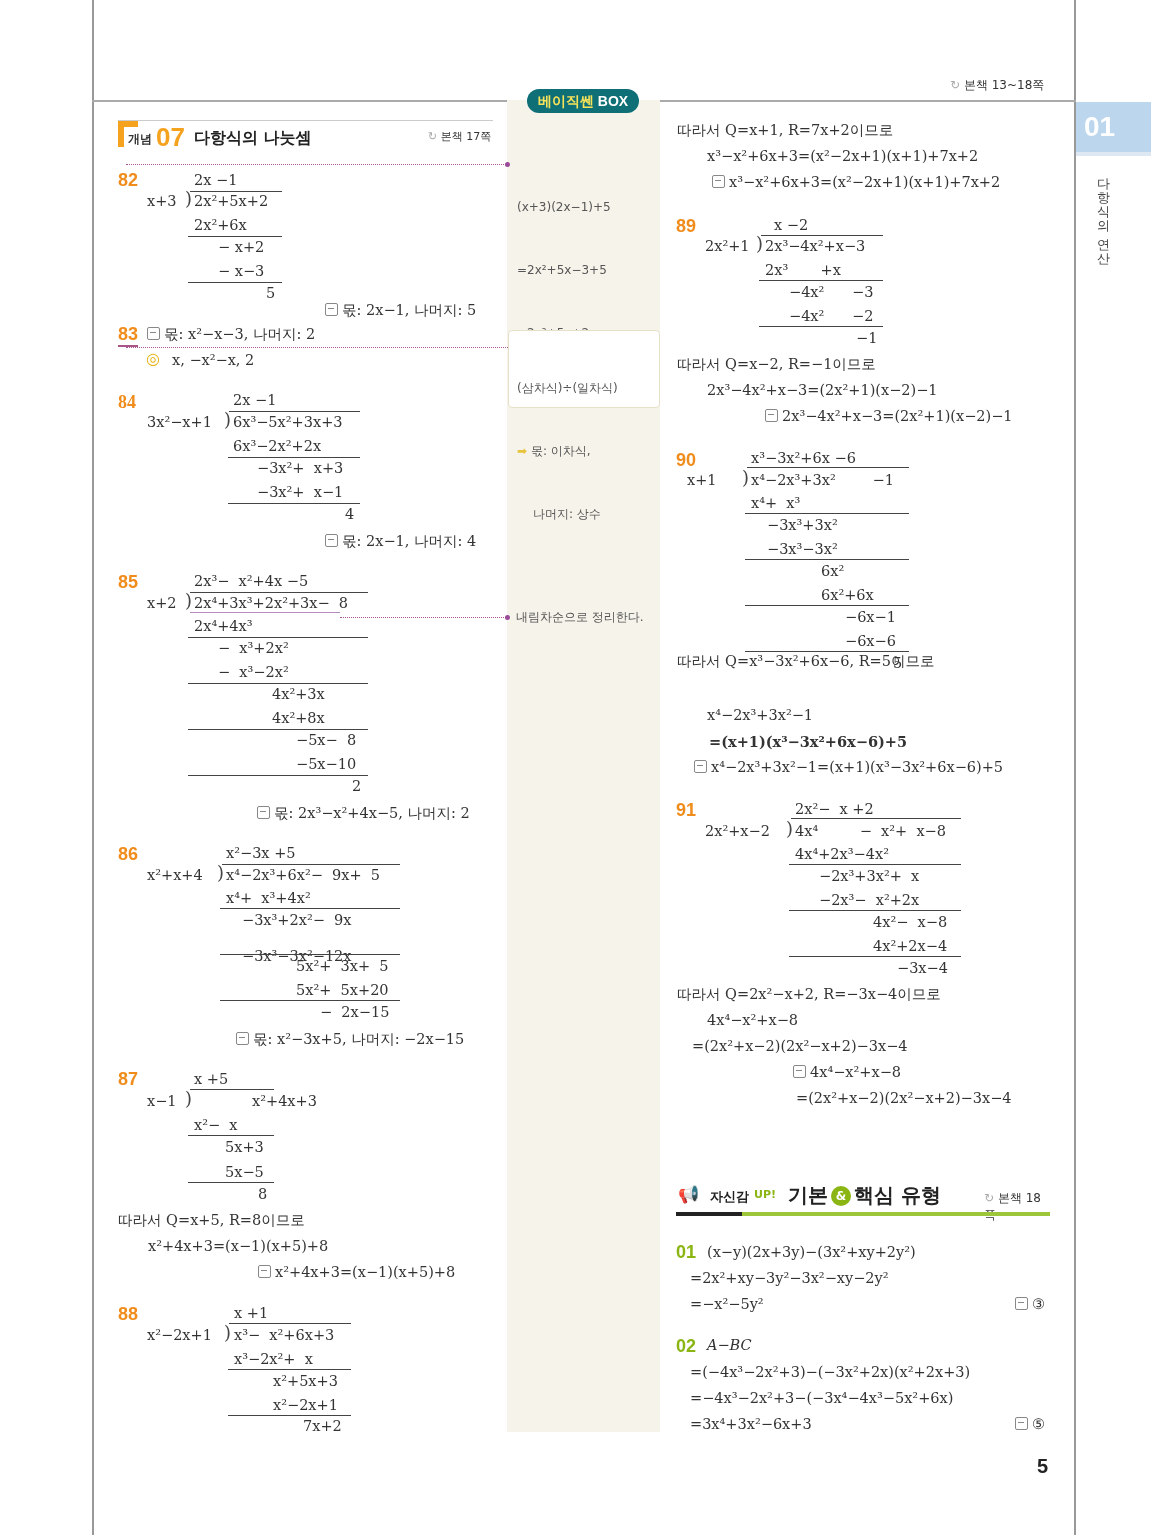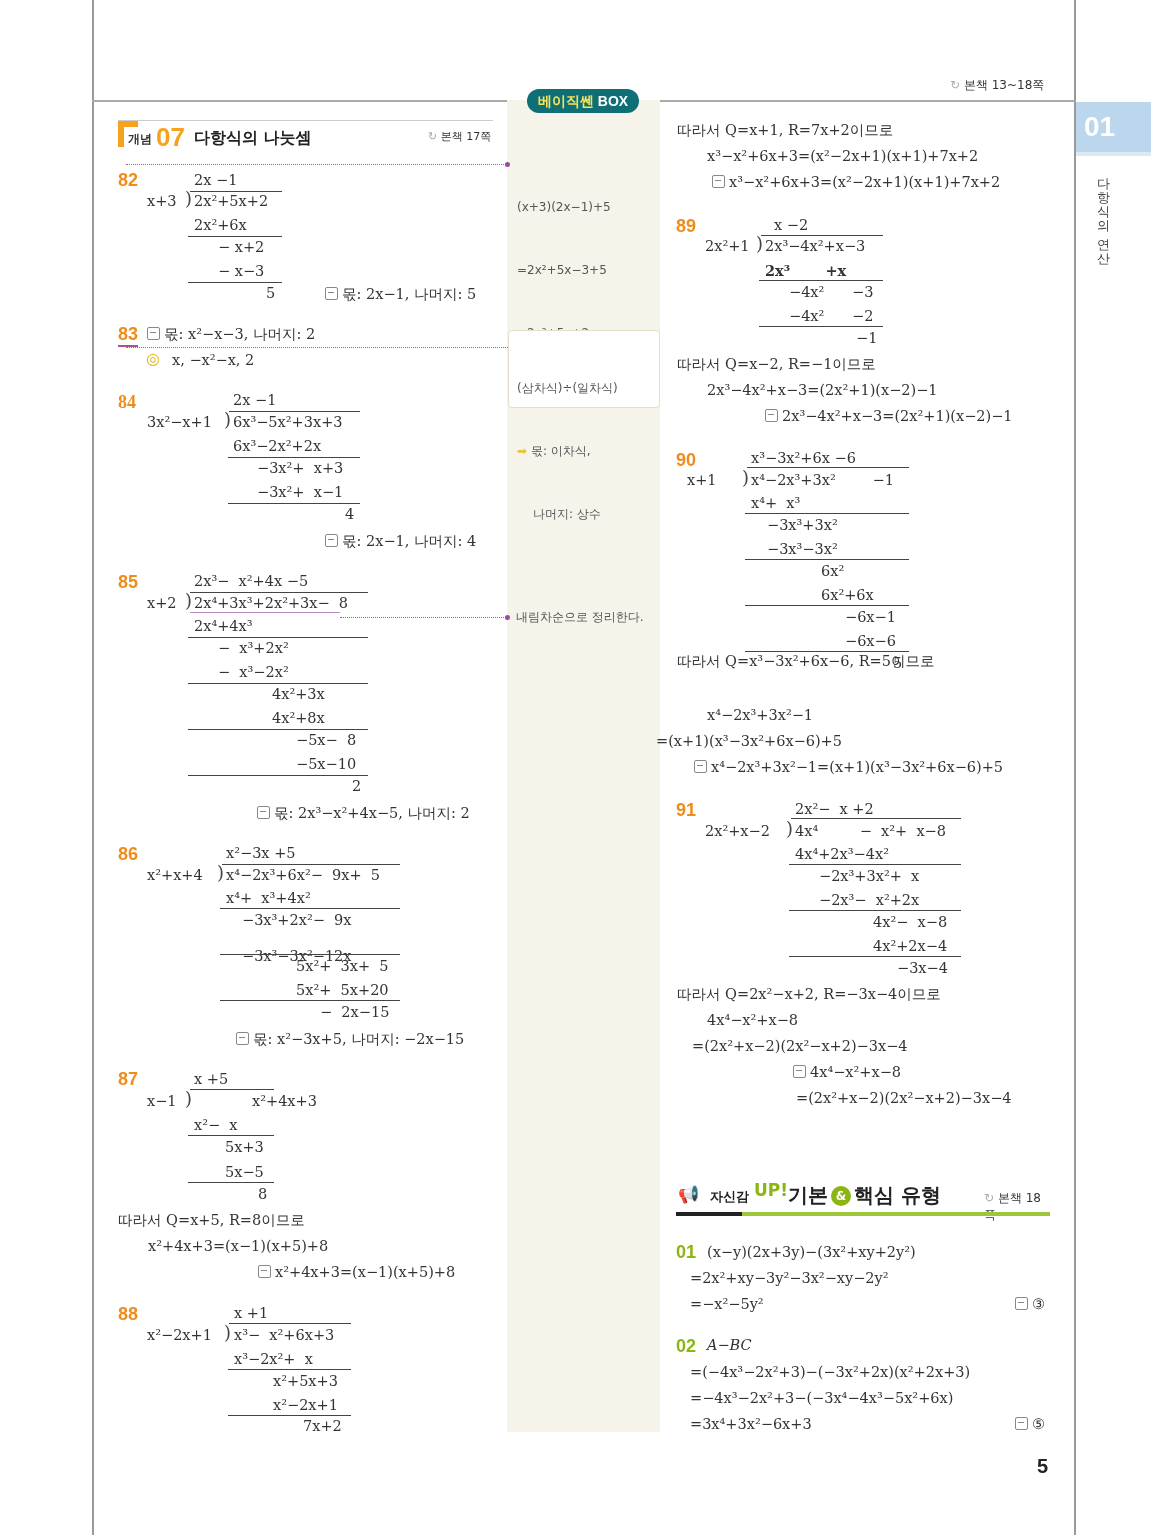--- a/index.html
+++ b/index.html
@@ -83,21 +83,21 @@
 <span class="ln" style="left:147px;top:193px;">x+3</span>
 <span class="brk" style="left:185px;top:188px;">)</span>
 <div class="ovl" style="left:190px;top:191px;width:92px;"></div>
 <span class="ln" style="left:194px;top:193px;">2x²+5x+2</span>
 <span class="ln" style="left:194px;top:217px;">2x²+6x</span>
 <div class="rule" style="left:188px;top:236px;width:94px;"></div>
 <span class="ln" style="left:218px;top:239px;">− x+2</span>
 <span class="ln" style="left:218px;top:263px;">− x−3</span>
 <div class="rule" style="left:188px;top:282px;width:94px;"></div>
 <span class="ln" style="left:266px;top:285px;">5</span>
-<span class="ans" style="left:325px;top:285px;"><span class="ans-icon"></span><span>몫: 2x−1, 나머지: 5</span></span>
+<span class="ans" style="left:325px;top:301px;"><span class="ans-icon"></span><span>몫: 2x−1, 나머지: 5</span></span>
 
 <span class="abs num" style="left:118px;top:324px;border-bottom:2px solid #a58;">83</span>
 <span class="ans" style="left:147px;top:325px;"><span class="ans-icon"></span><span>몫: x²−x−3, 나머지: 2</span></span>
 <span class="abs" style="left:146px;top:349px;font-size:16px;color:#e5b820;">◎</span>
 <span class="ln" style="left:172px;top:352px;">x, −x²−x, 2</span>
 
 <span class="abs num" style="left:118px;top:392px;font-family:Liberation Serif, serif;">84</span>
 <span class="ln" style="left:233px;top:392px;">2x −1</span>
 <span class="ln" style="left:147px;top:414px;">3x²−x+1</span>
 <span class="brk" style="left:224px;top:409px;">)</span>
@@ -181,21 +181,21 @@
 <span class="ln" style="left:677px;top:121px;">따라서 Q=x+1, R=7x+2이므로</span>
 <span class="ln" style="left:707px;top:148px;">x³−x²+6x+3=(x²−2x+1)(x+1)+7x+2</span>
 <span class="ans" style="left:712px;top:174px;"><span class="ans-icon"></span><span>x³−x²+6x+3=(x²−2x+1)(x+1)+7x+2</span></span>
 
 <span class="abs num" style="left:676px;top:216px;">89</span>
 <span class="ln" style="left:774px;top:217px;">x −2</span>
 <span class="ln" style="left:705px;top:238px;">2x²+1</span>
 <span class="brk" style="left:756px;top:233px;">)</span>
 <div class="ovl" style="left:761px;top:235px;width:122px;"></div>
 <span class="ln" style="left:765px;top:238px;">2x³−4x²+x−3</span>
-<span class="ln" style="left:765px;top:262px;font-weight:bold;">2x³       +x</span>
+<span class="ln" style="left:765px;top:262px;">2x³       +x</span>
 <div class="rule" style="left:759px;top:280px;width:124px;"></div>
 <span class="ln" style="left:789px;top:284px;">−4x²      −3</span>
 <span class="ln" style="left:789px;top:308px;">−4x²      −2</span>
 <div class="rule" style="left:759px;top:326px;width:124px;"></div>
 <span class="ln" style="left:856px;top:330px;">−1</span>
 <span class="ln" style="left:677px;top:355px;">따라서 Q=x−2, R=−1이므로</span>
 <span class="ln" style="left:707px;top:382px;">2x³−4x²+x−3=(2x²+1)(x−2)−1</span>
 <span class="ans" style="left:765px;top:408px;"><span class="ans-icon"></span><span>2x³−4x²+x−3=(2x²+1)(x−2)−1</span></span>
 
 <span class="abs num" style="left:676px;top:450px;">90</span>
@@ -211,21 +211,21 @@
 <div class="rule" style="left:745px;top:559px;width:164px;"></div>
 <span class="ln" style="left:821px;top:563px;">6x²</span>
 <span class="ln" style="left:821px;top:587px;">6x²+6x</span>
 <div class="rule" style="left:745px;top:605px;width:164px;"></div>
 <span class="ln" style="left:845px;top:609px;">−6x−1</span>
 <span class="ln" style="left:845px;top:633px;">−6x−6</span>
 <div class="rule" style="left:745px;top:651px;width:164px;"></div>
 <span class="ln" style="left:893px;top:655px;">5</span>
 <span class="ln" style="left:677px;top:652px;">따라서 Q=x³−3x²+6x−6, R=5이므로</span>
 <span class="ln" style="left:707px;top:707px;">x⁴−2x³+3x²−1</span>
-<span class="ln" style="left:656px;top:733px;">=(x+1)(x³−3x²+6x−6)+5</span>
+<span class="ln" style="left:709px;top:733px;font-weight:bold;">=(x+1)(x³−3x²+6x−6)+5</span>
 <span class="ans" style="left:694px;top:759px;"><span class="ans-icon"></span><span>x⁴−2x³+3x²−1=(x+1)(x³−3x²+6x−6)+5</span></span>
 
 <span class="abs num" style="left:676px;top:800px;">91</span>
 <span class="ln" style="left:795px;top:801px;">2x²−  x +2</span>
 <span class="ln" style="left:705px;top:823px;">2x²+x−2</span>
 <span class="brk" style="left:786px;top:818px;">)</span>
 <div class="ovl" style="left:791px;top:818px;width:170px;"></div>
 <span class="ln" style="left:795px;top:823px;">4x⁴         −  x²+  x−8</span>
 <span class="ln" style="left:795px;top:846px;">4x⁴+2x³−4x²</span>
 <div class="rule" style="left:789px;top:864px;width:172px;"></div>
@@ -238,21 +238,21 @@
 <span class="ln" style="left:897px;top:960px;">−3x−4</span>
 <span class="ln" style="left:677px;top:985px;">따라서 Q=2x²−x+2, R=−3x−4이므로</span>
 <span class="ln" style="left:707px;top:1012px;">4x⁴−x²+x−8</span>
 <span class="ln" style="left:692px;top:1038px;">=(2x²+x−2)(2x²−x+2)−3x−4</span>
 <span class="ans" style="left:793px;top:1064px;"><span class="ans-icon"></span><span>4x⁴−x²+x−8</span></span>
 <span class="ln" style="left:796px;top:1090px;">=(2x²+x−2)(2x²−x+2)−3x−4</span>
 
 <div class="abs" style="left:676px;top:1180px;width:374px;height:40px;">
   <span class="abs" style="left:2px;top:4px;font-size:17px;color:#333;">📢</span>
   <span class="abs sans" style="left:34px;top:8px;font-size:13px;font-weight:bold;color:#222;">자신감</span>
-  <span class="abs sans" style="left:78px;top:0;font-size:17px;font-weight:bold;color:#8ab513;">UP!</span>
+  <span class="abs sans" style="left:78px;top:8px;font-size:11px;font-weight:bold;color:#8ab513;">UP!</span>
   <span class="abs sans" style="left:112px;top:2px;font-size:20px;font-weight:bold;color:#222;">기본</span>
   <span class="abs sans" style="left:155px;top:6px;width:20px;height:20px;border-radius:50%;background:#8ab513;color:#fff;font-size:12px;text-align:center;line-height:20px;font-weight:bold;">&amp;</span>
   <span class="abs sans" style="left:178px;top:2px;font-size:20px;font-weight:bold;color:#222;">핵심 유형</span>
   <span class="abs sans" style="left:308px;top:10px;font-size:12px;"><span style="color:#aaa;">↻</span> <span>본책 18쪽</span></span>
   <div class="abs" style="left:0;top:32px;width:66px;height:4px;background:#222;"></div>
   <div class="abs" style="left:66px;top:32px;width:308px;height:4px;background:#9ec63a;"></div>
 </div>
 
 <span class="abs num num-green" style="left:676px;top:1242px;">01</span>
 <span class="ln" style="left:707px;top:1244px;">(x−y)(2x+3y)−(3x²+xy+2y²)</span>

